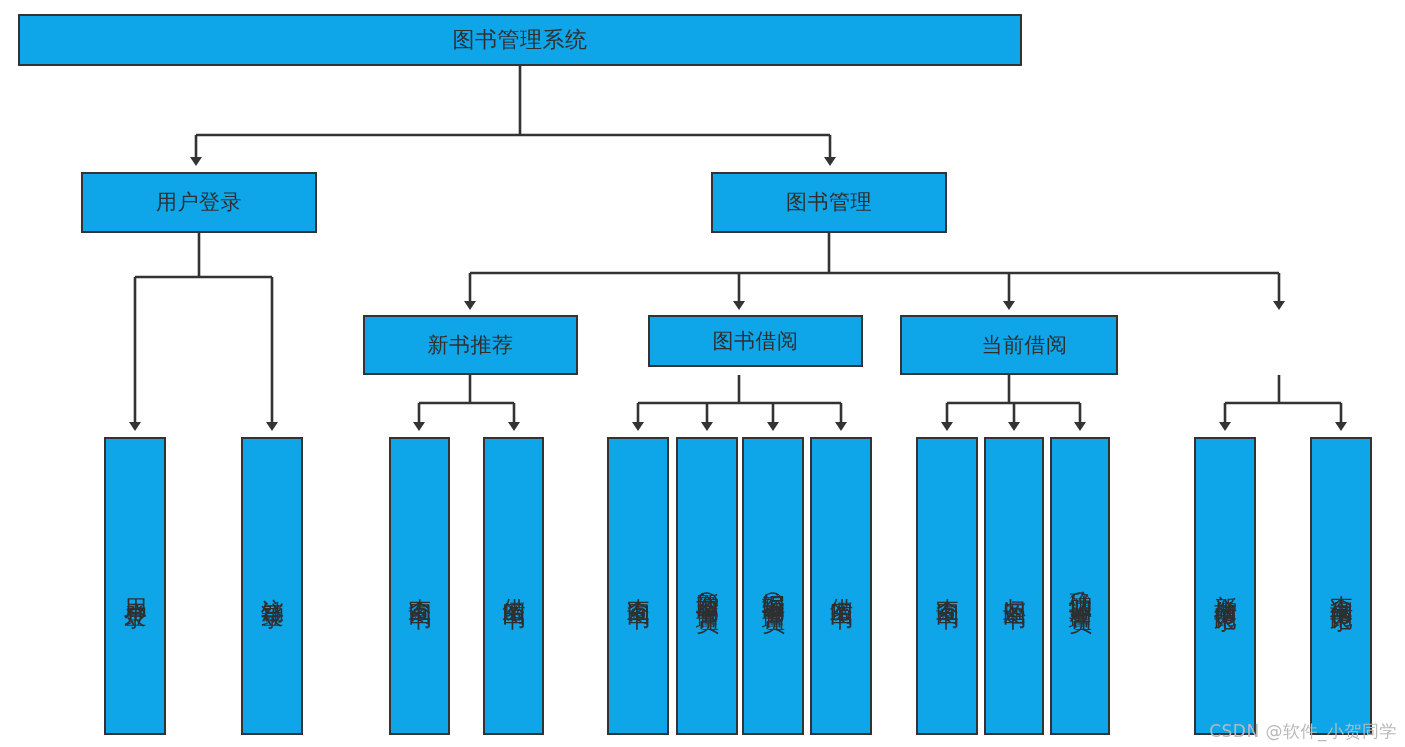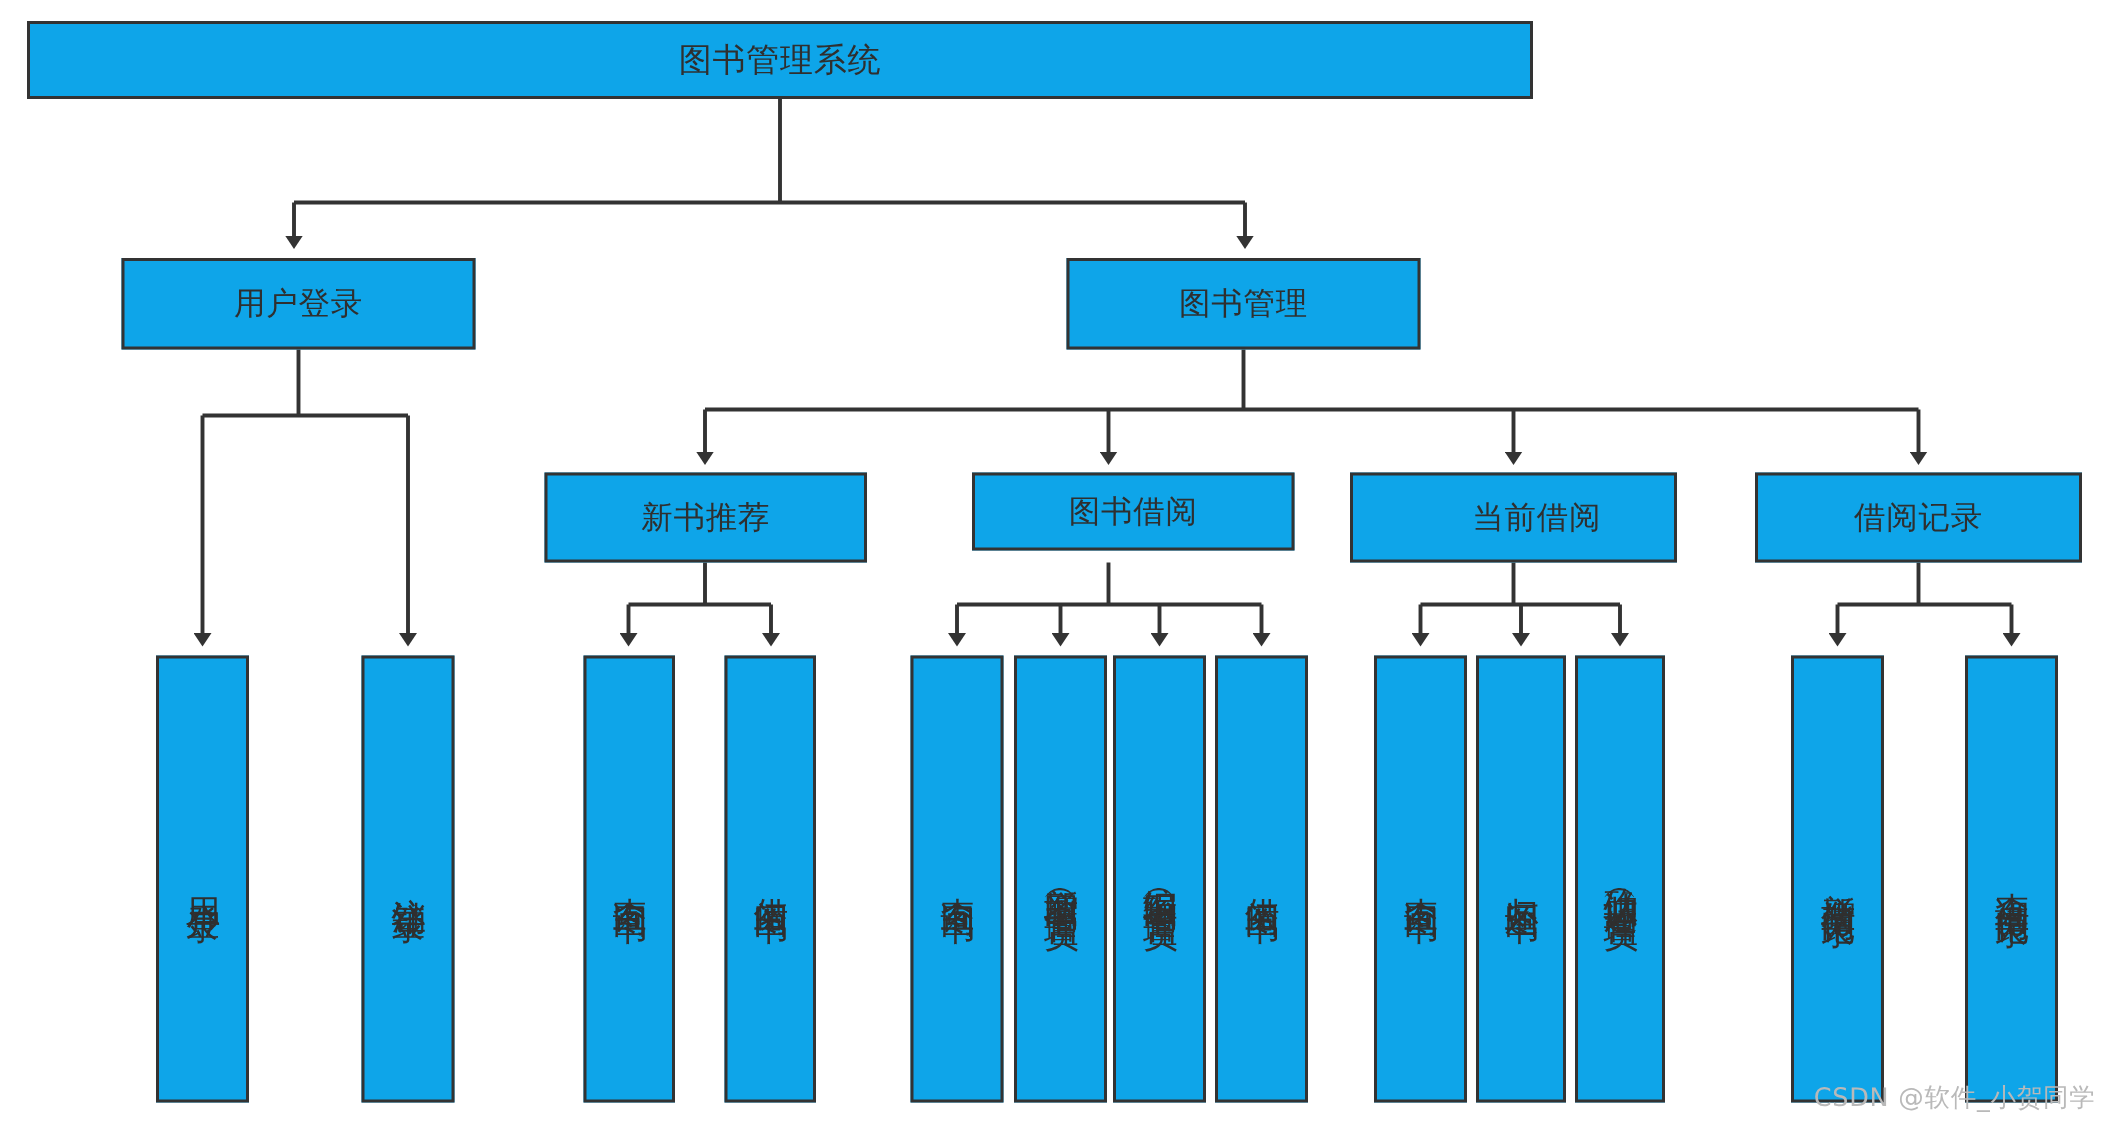--- a/index.html
+++ b/index.html
@@ -144,23 +144,20 @@
   </div>
 
   <div class="node horiz" style="left:632px; top:315px; width:215px; height:52px;margin-left:16px;">
     <span class="node-label">图书借阅</span>
   </div>
 
   <div class="node horiz" style="left:900px; top:315px; width:218px; height:60px;padding-left:31px;">
     <span class="node-label">当前借阅</span>
   </div>
 
-  <div class="node horiz" style="left:1170px; top:315px; width:218px; height:60px;">
-    <span class="node-label">借阅记录</span>
-  </div>
 
   <div class="node vert" style="left:104px; top:437px; width:62px; height:298px;">
     <span class="node-label">用户登录</span>
   </div>
 
   <div class="node vert" style="left:241px; top:437px; width:62px; height:298px;">
     <span class="node-label">注销登录</span>
   </div>
 
   <div class="node vert" style="left:389px; top:437px; width:61px; height:298px;">

